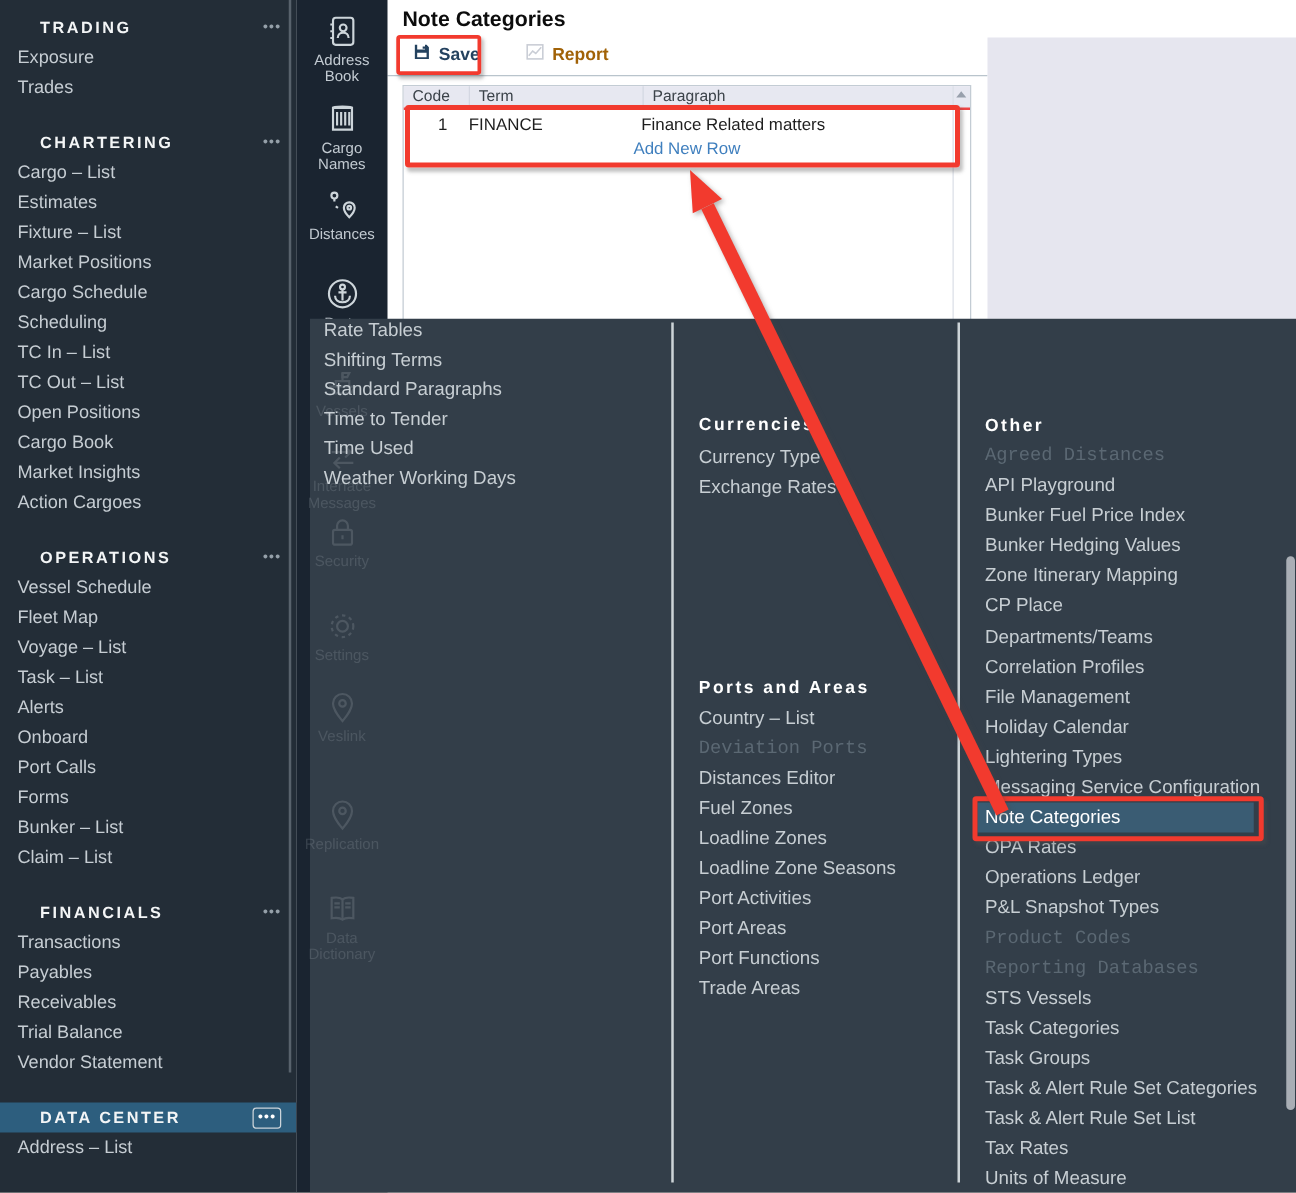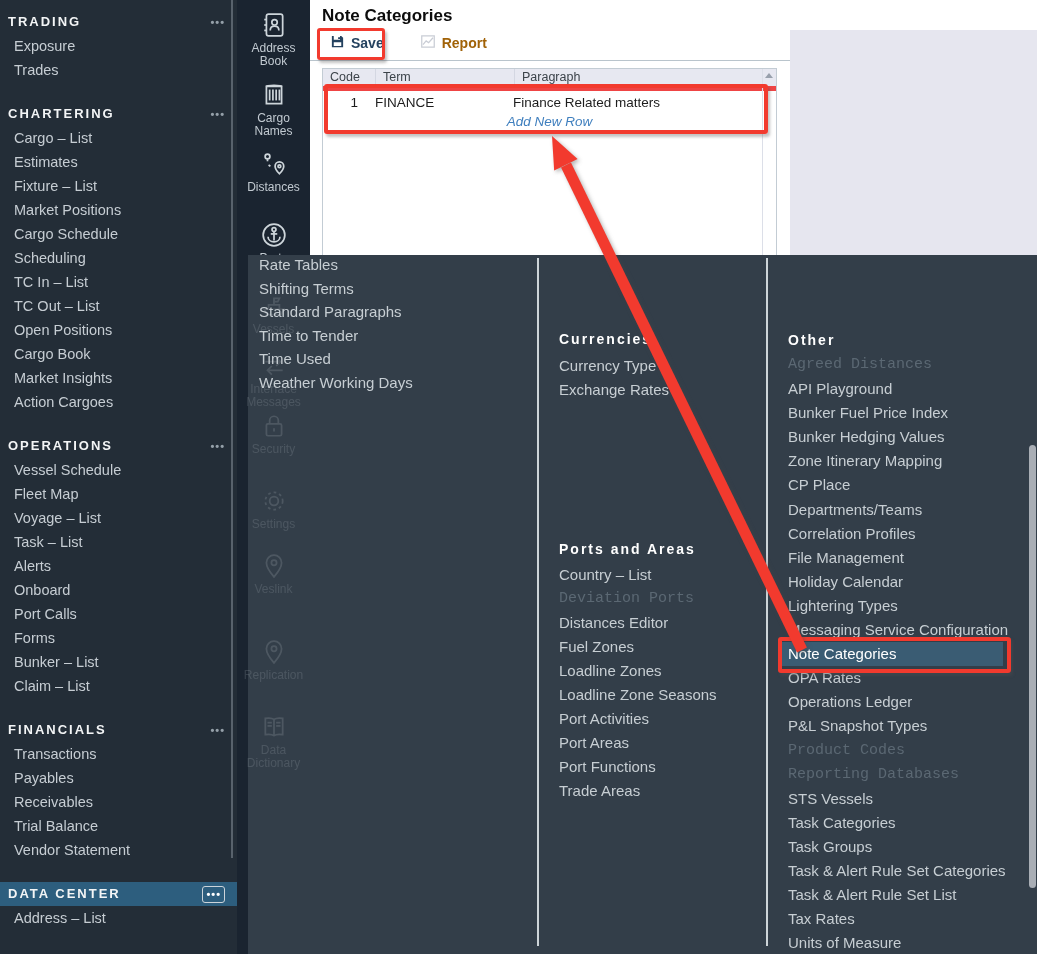--- a/index.html
+++ b/index.html
@@ -5,21 +5,21 @@
   html,body{margin:0;padding:0;background:#555;}
   #stage{position:relative;width:1037px;height:954px;overflow:hidden;
          font-family:"Liberation Sans",sans-serif;background:#fff;}
 
   
   .sidebar{position:absolute;left:0;top:0;width:237px;height:954px;background:#232d37;z-index:2;}
   .sb-scroll{position:absolute;left:231px;top:0;width:2px;height:858px;background:#8d98a1;opacity:.5;}
   .sb-sections{padding-top:10px;}
   .sb-section{margin-top:20px;}
   .sb-section:first-child{margin-top:0;}
-  .sb-header{position:relative;line-height:24px;padding:0 12px 0 8px;
+  .sb-header{position:relative;line-height:24px;padding:0 12px 0 32px;
              font-size:13px;font-weight:bold;letter-spacing:2px;color:#f3f5f6;white-space:nowrap;}
   .sb-header.hl{background:#2d5e7e;}
   .sb-dots{position:absolute;right:12px;top:0;color:#95a0a9;font-size:11px;letter-spacing:1px;cursor:pointer;}
   .sb-dots.boxed{border:1px solid #ccd4da;border-radius:3px;padding:0 3px;color:#fff;line-height:15px;top:4px;}
   .sb-item{line-height:24px;padding-left:14px;font-size:14.5px;color:#c6cdd3;white-space:nowrap;cursor:pointer;}
 
   
   .iconbar{position:absolute;left:237px;top:0;width:73px;height:954px;background:#1a2430;z-index:2;}
   .ib-item{position:absolute;left:237px;width:73px;text-align:center;color:#cdd5da;z-index:3;cursor:pointer;}
   .ib-item.dim{z-index:6;opacity:.17;cursor:default;}
@@ -36,29 +36,29 @@
   .tb-report{color:#a16207;margin-left:36px;}
   .tb-btn svg{margin-right:6px;}
   .hdr-divider{position:absolute;left:0;top:60px;width:480px;height:1px;background:#b9c4cc;}
   .side-panel{position:absolute;left:480px;top:30px;width:247px;height:225px;background:#e6e6ef;}
 
   
   .grid{position:absolute;left:12px;top:68px;width:453px;height:187px;border:1px solid #c3ccd4;background:#fff;}
   .grid-scroll{position:absolute;right:0;top:0;bottom:0;width:13px;border-left:1px solid #dcdfe8;}
   .grid-up{position:absolute;right:3px;top:4px;width:0;height:0;
            border-left:4px solid transparent;border-right:4px solid transparent;border-bottom:5px solid #98a0ac;}
-  .grid-hrow{display:flex;height:17px;background:#e7e8f1;border-bottom:5px solid #ef4444;
+  .grid-hrow{display:flex;height:17px;background:#e7e8f1;border-bottom:2px solid #ef4444;
              font-size:12.5px;color:#3c434a;}
   .gh{padding:1px 0 0 7px;border-right:1px solid #d4d7e2;}
   .gh.code{width:45px;}.gh.term{width:131px;}.gh.para{flex:1;border-right:none;}
   .grid-row{display:flex;height:22px;align-items:center;font-size:13.5px;color:#1d1d1d;}
   .gc{padding-left:7px;white-space:nowrap;}
   .gc.code{width:45px;text-align:right;padding:0 10px 0 0;box-sizing:border-box;}
   .gc.term{width:131px;}
-  .add-row{margin-top:1px;text-align:center;font-size:13.5px;color:#3f7fbe;cursor:pointer;font-style:italic;}
+  .add-row{margin-top:1px;text-align:center;font-size:13.5px;color:#3f7fbe;cursor:pointer;}
 
   
   .overlay{position:absolute;left:248px;top:255px;right:0;bottom:0;background:#333e49;z-index:5;}
   .menu-col{position:absolute;z-index:7;}
   .menu-header{font-size:14px;font-weight:bold;letter-spacing:2px;color:#fff;white-space:nowrap;}
   .menu-item{font-size:15px;line-height:24px;color:#c7ced3;white-space:nowrap;cursor:pointer;}
   .col1 .menu-item{line-height:23.5px;}
   .other-list{width:215px;}
   .other-list .menu-item{line-height:24.1px;}
   .menu-item.disabled{color:#5b6873;cursor:default;font-family:Liberation Mono, monospace;}

